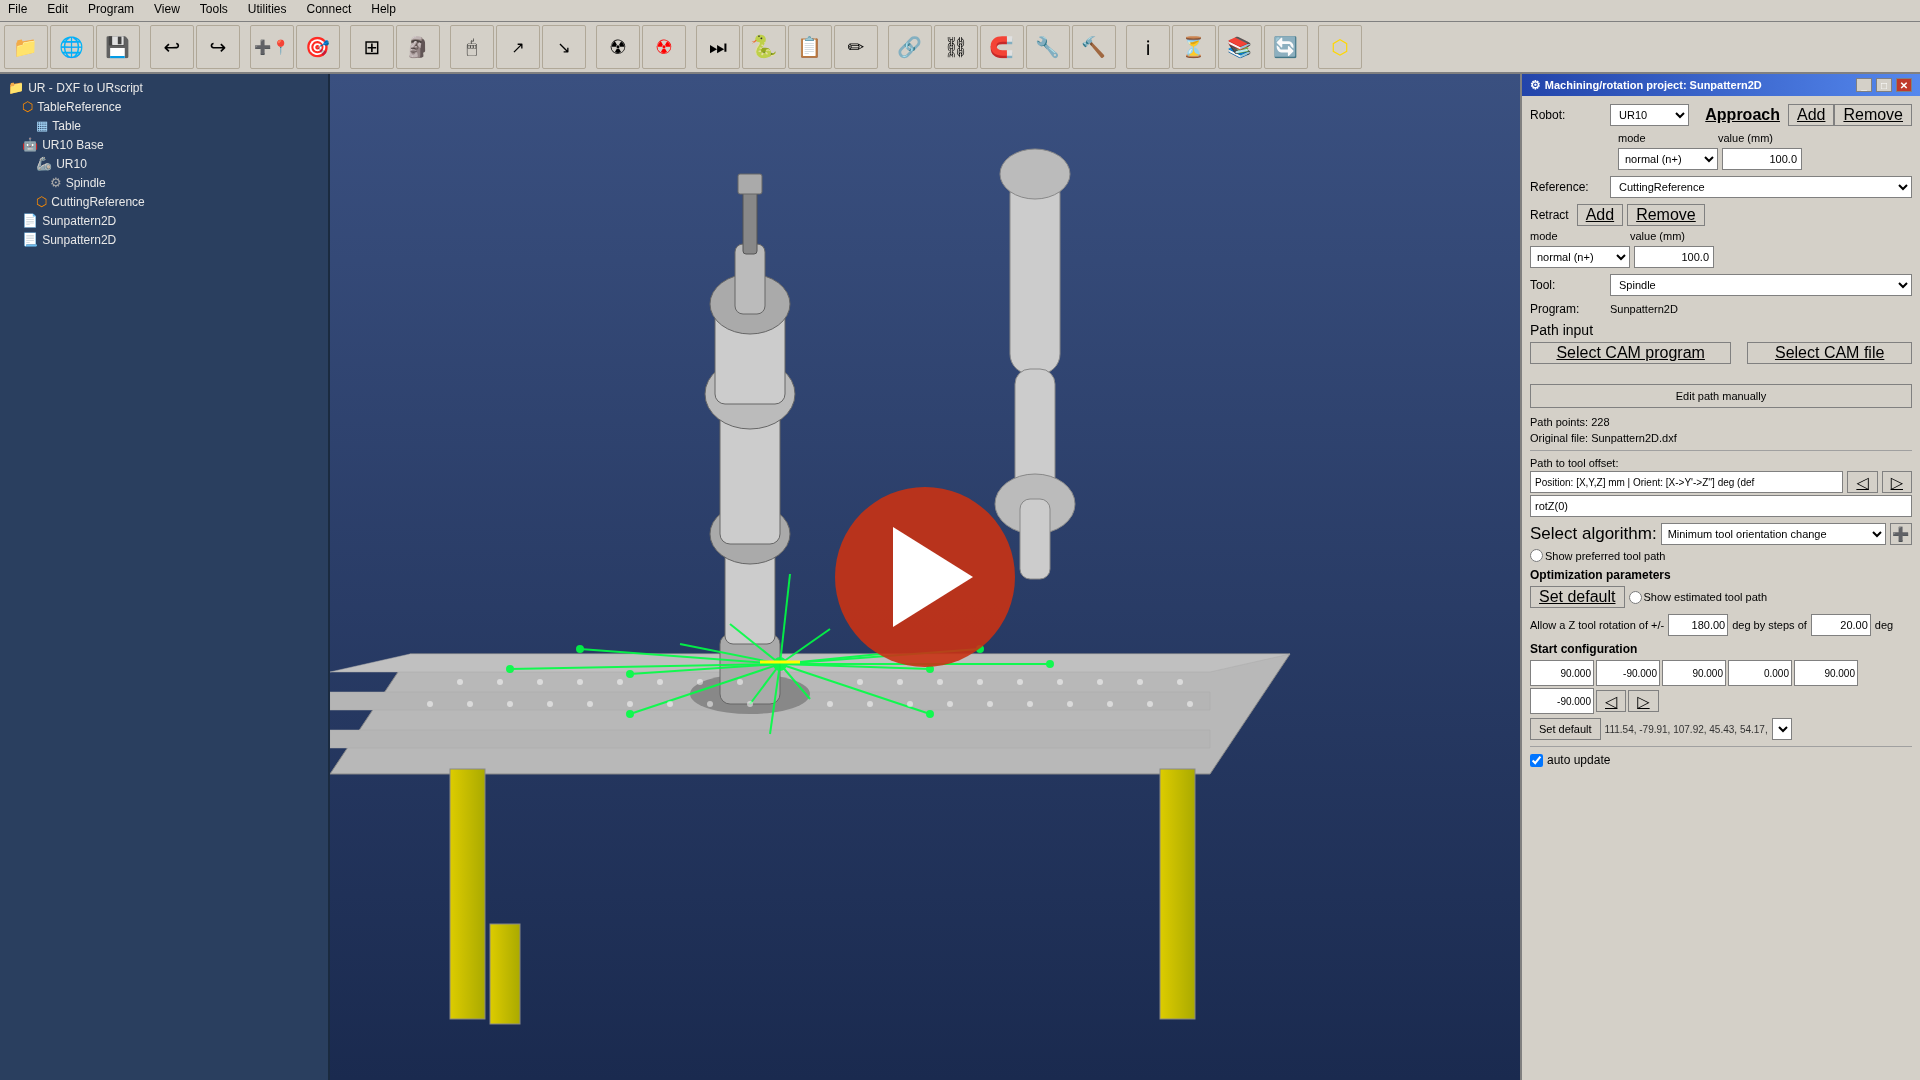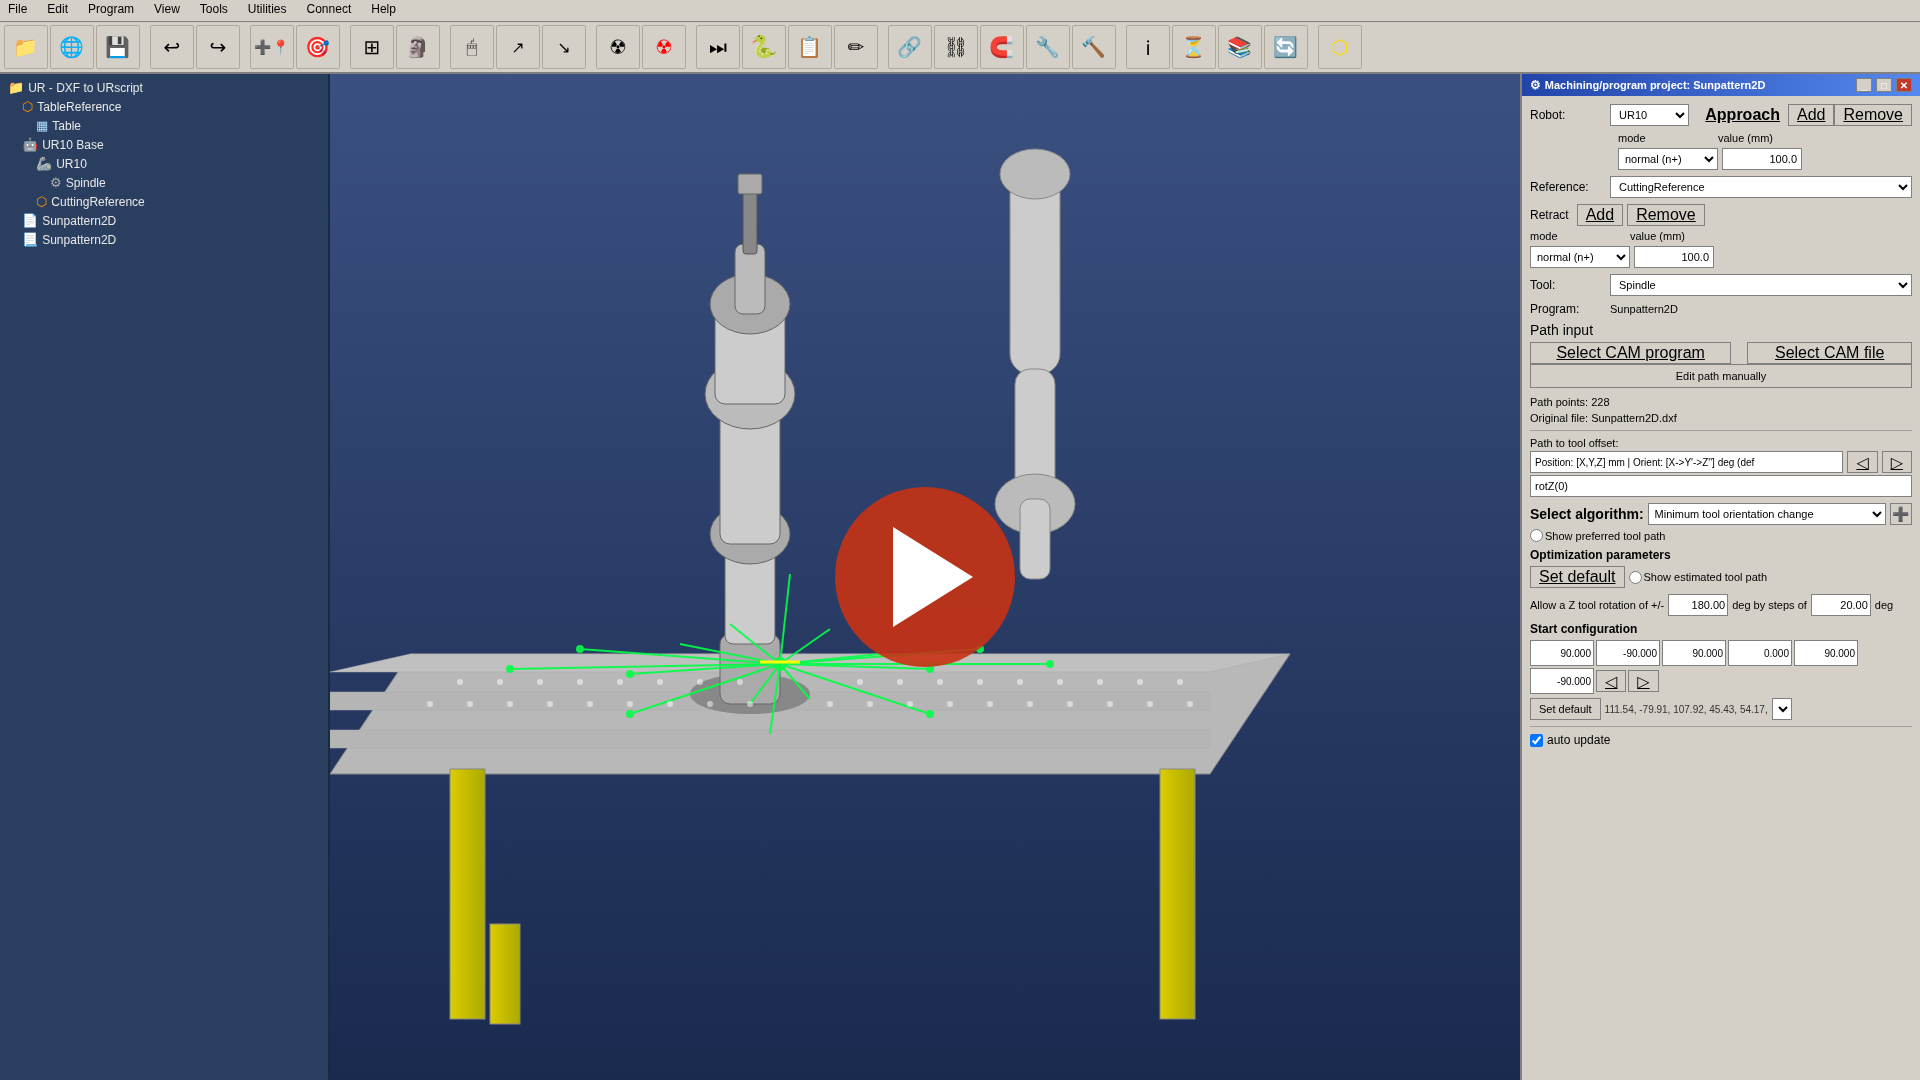--- a/index.html
+++ b/index.html
@@ -347,21 +347,21 @@
       <line x1="430" y1="588" x2="470" y2="588" stroke="#ffff00" stroke-width="3"></line>
     </svg>
 
     <div class="play-btn"></div>
   </div>
 
   <div id="dialog">
 
     <div class="dialog-titlebar">
       <span style="margin-right:4px;">⚙</span>
-      <span style="flex:1;font-size:11px;">Machining/program project: Sunpattern2D</span>
+      <span style="flex:1;font-size:11px;">Machining/rotation project: Sunpattern2D</span>
       <div class="dialog-titlebar-btns">
         <div class="dialog-titlebar-btn">_</div>
         <div class="dialog-titlebar-btn">□</div>
         <div class="dialog-titlebar-btn" style="background:#c0392b;color:white;">✕</div>
       </div>
     </div>
 
     <div class="dialog-body">
       
       <div class="form-row">
@@ -428,21 +428,21 @@
       
       <div class="form-row">
         <span class="form-label">Program:</span>
         <span style="font-size:11px;">Sunpattern2D</span>
       </div>
 
       
       <div style="font-size:14px;margin-bottom:4px;">Path input</div>
 
       
-      <div style="display:flex;gap:16px;margin-bottom:0;">
+      <div style="display:flex;gap:16px;margin-bottom:20px;">
         <button class="btn" style="flex:1;">Select CAM program</button>
         <button class="btn" style="flex:0.8;">Select CAM file</button>
       </div>
 
       
       <div style="margin-bottom:4px;">
         <button class="full-width-btn">Edit path manually</button>
       </div>
 
       
@@ -459,21 +459,21 @@
       </div>
       <div style="display:flex;align-items:center;gap:4px;margin-bottom:2px;justify-content:flex-end;">
         <input class="form-control" style="flex: 1 1 0%; font-size: 10px;" value="Position: [X,Y,Z] mm | Orient: [X-&gt;Y'-&gt;Z''] deg (def">
         <div class="btn">◁</div>
         <div class="btn">▷</div>
       </div>
       <input class="form-control" style="width: 100%; margin-bottom: 6px;" value="rotZ(0)">
 
       
       <div class="algo-row">
-        <span style="font-size:14px;font-weight:bold;">Select algorithm:</span>
+        <span style="font-size:17px;">Select algorithm:</span>
         <select class="inline-select" style="flex:1;">
           <option>Minimum tool orientation change</option>
         </select>
         <div class="add-btn">➕</div>
         <label style="font-size:11px;display:flex;align-items:center;gap:2px;">
           <input type="radio" style="">
           <span>Show preferred tool path</span>
         </label>
       </div>
 

